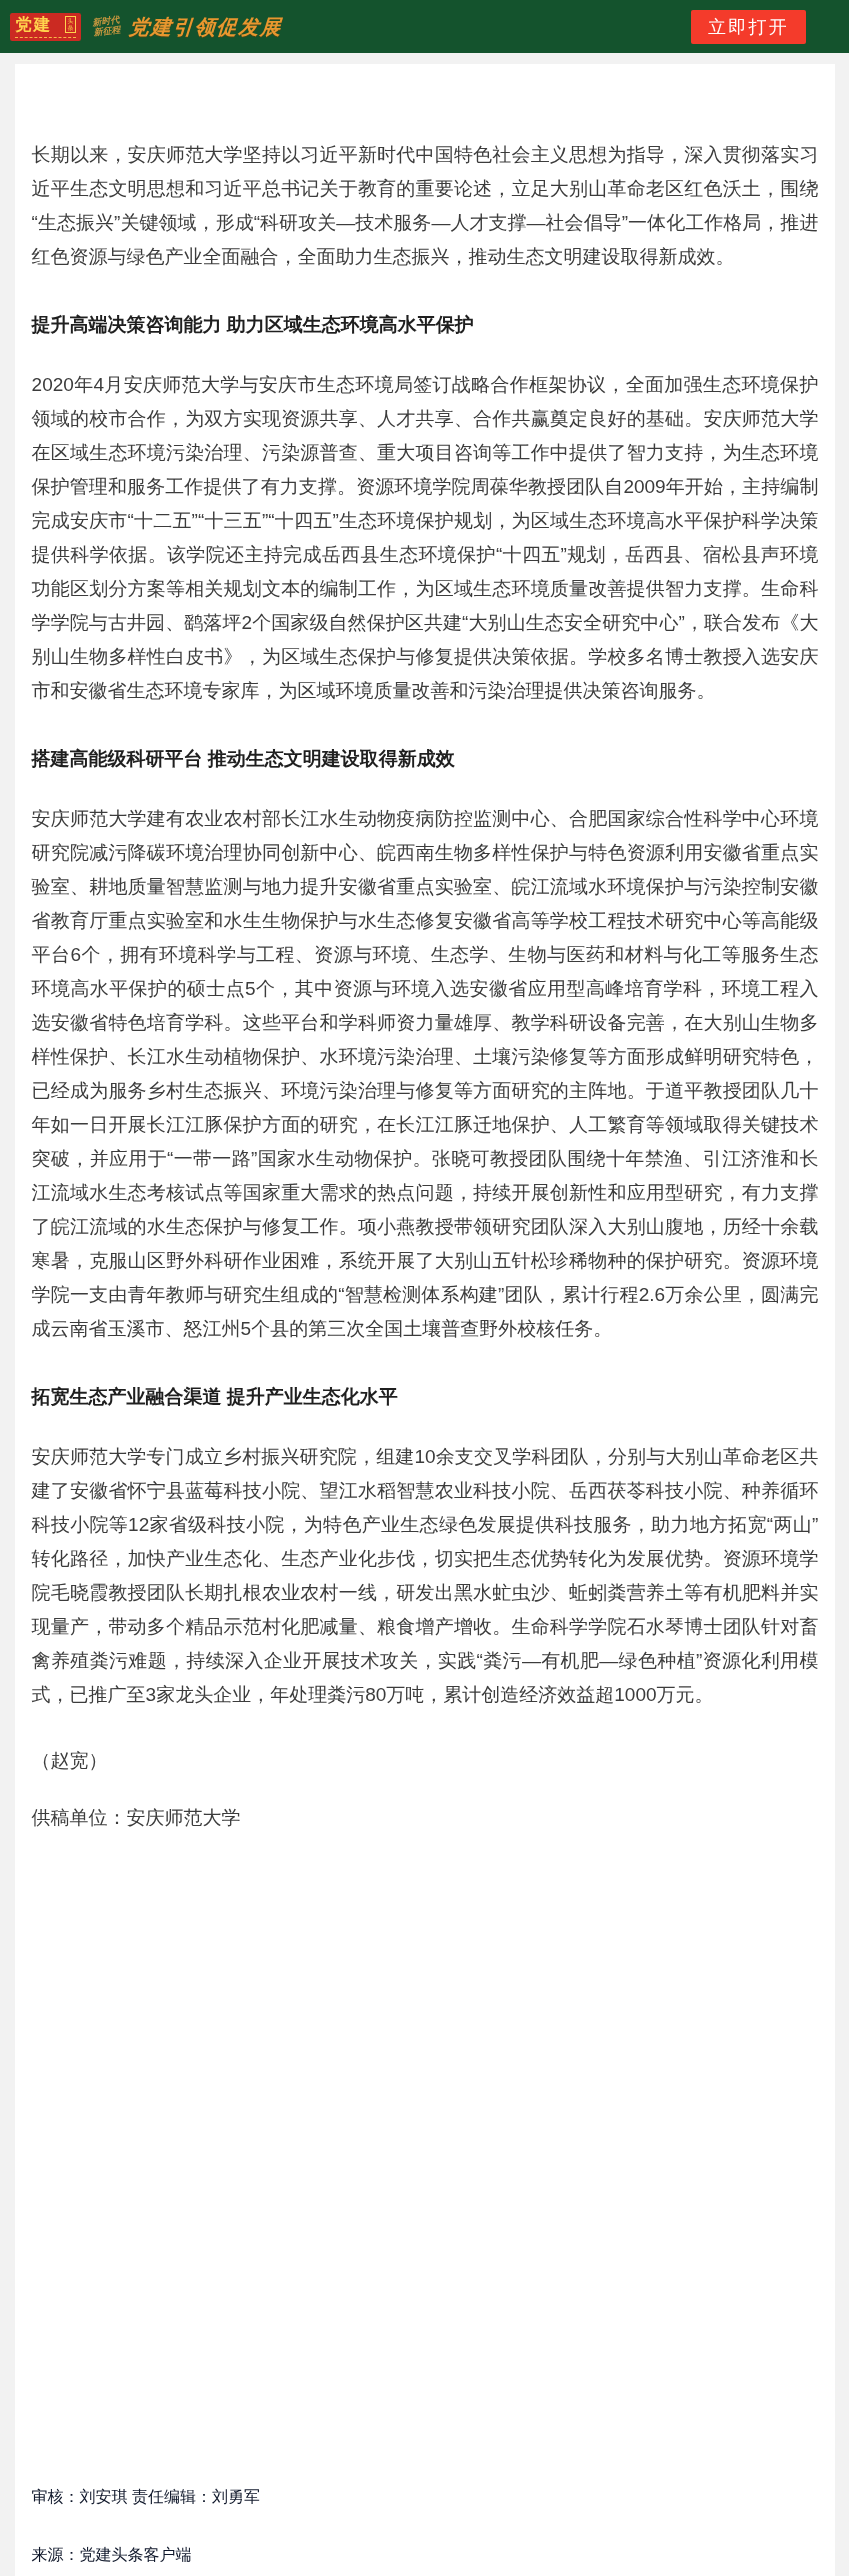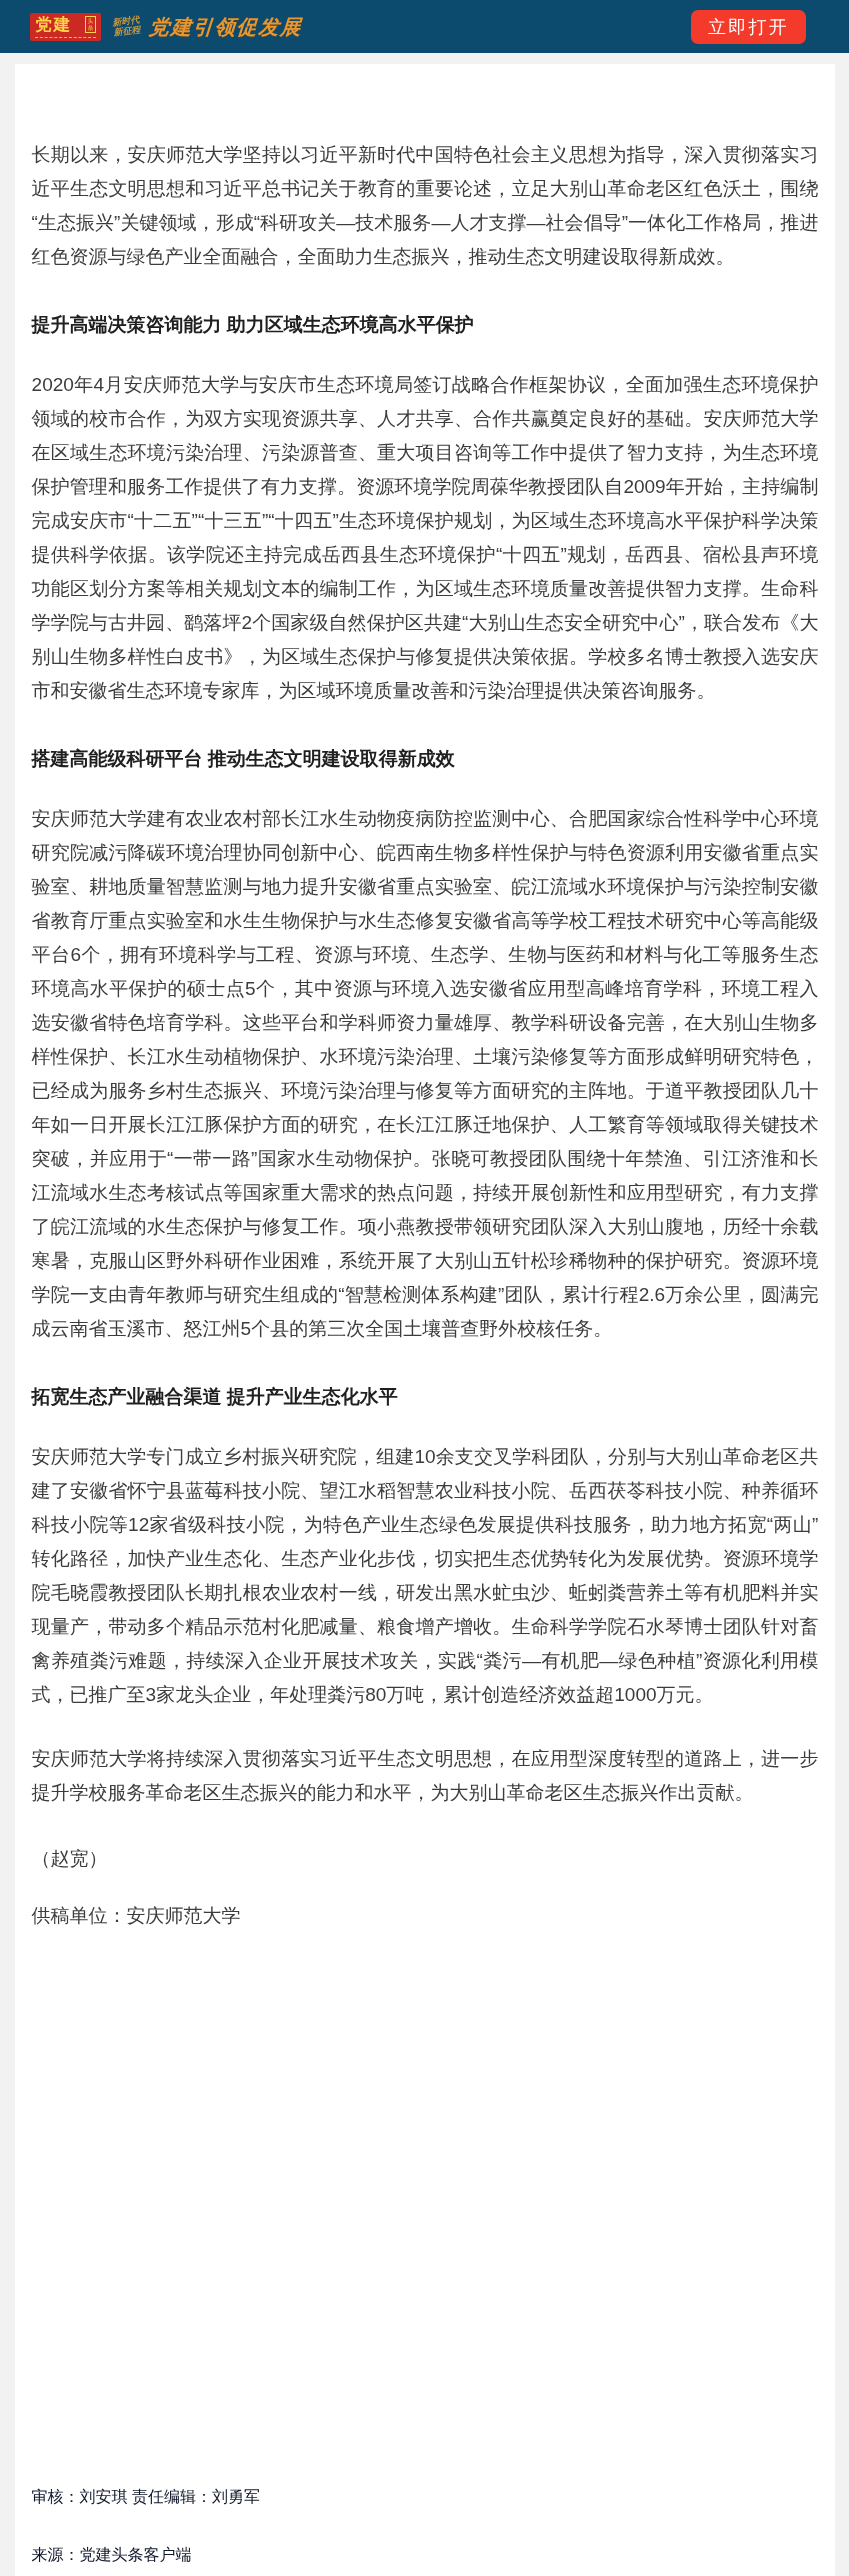--- a/index.html
+++ b/index.html
@@ -1,29 +1,29 @@
 <!DOCTYPE html>
 <html lang="zh" style="font-size:12px"><head>
 <meta charset="utf-8">
 <style>
   * { margin:0; padding:0; box-sizing:border-box; }
   html,body { background:#f2f2f2; }
   body { font-family:"Liberation Sans", sans-serif; }
   .page { width:850px; height:2576px; overflow:hidden; background:#f2f2f2; position:relative; }
 
   
-  .topbar { height:53px; background:#0c4a6e; display:flex; align-items:center; padding-left:30px; position:relative; }
+  .topbar { height:53px; background:#14532d; display:flex; align-items:center; padding-left:10px; position:relative; }
   .logo-box { background:#cb2a22; border-radius:2.3px; width:71px; padding:3px 5.3px 3px; flex:0 0 auto; }
   .logo-row { display:flex; align-items:center; justify-content:space-between; }
   .logo-main { color:#ffd34d; font-weight:bold; font-size:16.6px; line-height:18px; letter-spacing:1.5px; }
   .logo-badge { border:0.8px solid #ffd34d; color:#ffd34d; font-size:6px; line-height:6.8px; width:10.6px; padding:0.8px 0; text-align:center; word-break:break-all; }
   .logo-caption { border-top:0.8px dashed rgba(255,211,77,.85); margin-top:3px; height:0; }
   .slogan-small { margin-left:12px; color:#c7973f; font-size:9px; font-weight:bold; font-style:italic; line-height:9.8px; transform:rotate(-7deg); flex:0 0 auto; }
   .slogan-main { margin-left:9px; font-size:20.4px; font-weight:bold; font-style:italic; letter-spacing:1.5px; color:#e8972f; transform:skewX(-4deg); text-shadow:0 0.8px 0 rgba(120,60,0,.45); }
-  .open-btn { position:absolute; right:44px; top:9.8px; width:115px; height:34px; background:#f43b2b; color:#ffffff; font-size:18px; letter-spacing:2.3px; border:none; border-radius:7px; display:flex; align-items:center; justify-content:center; cursor:pointer; font-family:"Liberation Sans", sans-serif; }
+  .open-btn { position:absolute; right:44px; top:9.8px; width:115px; height:34px; background:#f43b2b; color:#ffffff; font-size:18px; letter-spacing:2.3px; border:none; border-radius:2px; display:flex; align-items:center; justify-content:center; cursor:pointer; font-family:"Liberation Sans", sans-serif; }
 
   
   .card { margin:11.4px 15px 0; background:#ffffff; height:2512px; padding:44px 16.6px 0; position:relative; overflow:hidden; }
   .title { font-size:25px; line-height:42px; font-weight:bold; color:#111111; }
   .meta { margin-top:35px; text-align:center; color:#9c9c9c; font-size:16px; white-space:pre-wrap; }
 
   .body-p { font-size:19px; line-height:34px; color:#3c3c3c; text-align:justify; margin-top:30px; }
   .section-h { font-size:19px; line-height:26px; color:#1f1f1f; font-weight:bold; margin-top:38px; }
   .byline { font-size:19px; line-height:34px; color:#3c3c3c; margin-top:32px; }
   .contributor { font-size:19px; line-height:34px; color:#3c3c3c; margin-top:23px; }
@@ -55,21 +55,20 @@
   <div class="card">
 
     <div>
       <p class="body-p">长期以来，安庆师范大学坚持以习近平新时代中国特色社会主义思想为指导，深入贯彻落实习近平生态文明思想和习近平总书记关于教育的重要论述，立足大别山革命老区红色沃土，围绕“生态振兴”关键领域，形成“科研攻关—技术服务—人才支撑—社会倡导”一体化工作格局，推进红色资源与绿色产业全面融合，全面助力生态振兴，推动生态文明建设取得新成效。</p>
       <h2 class="section-h">提升高端决策咨询能力 助力区域生态环境高水平保护</h2>
       <p class="body-p">2020年4月安庆师范大学与安庆市生态环境局签订战略合作框架协议，全面加强生态环境保护领域的校市合作，为双方实现资源共享、人才共享、合作共赢奠定良好的基础。安庆师范大学在区域生态环境污染治理、污染源普查、重大项目咨询等工作中提供了智力支持，为生态环境保护管理和服务工作提供了有力支撑。资源环境学院周葆华教授团队自2009年开始，主持编制完成安庆市“十二五”“十三五”“十四五”生态环境保护规划，为区域生态环境高水平保护科学决策提供科学依据。该学院还主持完成岳西县生态环境保护“十四五”规划，岳西县、宿松县声环境功能区划分方案等相关规划文本的编制工作，为区域生态环境质量改善提供智力支撑。生命科学学院与古井园、鹞落坪2个国家级自然保护区共建“大别山生态安全研究中心”，联合发布《大别山生物多样性白皮书》，为区域生态保护与修复提供决策依据。学校多名博士教授入选安庆市和安徽省生态环境专家库，为区域环境质量改善和污染治理提供决策咨询服务。</p>
       <h2 class="section-h">搭建高能级科研平台 推动生态文明建设取得新成效</h2>
       <p class="body-p">安庆师范大学建有农业农村部长江水生动物疫病防控监测中心、合肥国家综合性科学中心环境研究院减污降碳环境治理协同创新中心、皖西南生物多样性保护与特色资源利用安徽省重点实验室、耕地质量智慧监测与地力提升安徽省重点实验室、皖江流域水环境保护与污染控制安徽省教育厅重点实验室和水生生物保护与水生态修复安徽省高等学校工程技术研究中心等高能级平台6个，拥有环境科学与工程、资源与环境、生态学、生物与医药和材料与化工等服务生态环境高水平保护的硕士点5个，其中资源与环境入选安徽省应用型高峰培育学科，环境工程入选安徽省特色培育学科。这些平台和学科师资力量雄厚、教学科研设备完善，在大别山生物多样性保护、长江水生动植物保护、水环境污染治理、土壤污染修复等方面形成鲜明研究特色，已经成为服务乡村生态振兴、环境污染治理与修复等方面研究的主阵地。于道平教授团队几十年如一日开展长江江豚保护方面的研究，在长江江豚迁地保护、人工繁育等领域取得关键技术突破，并应用于“一带一路”国家水生动物保护。张晓可教授团队围绕十年禁渔、引江济淮和长江流域水生态考核试点等国家重大需求的热点问题，持续开展创新性和应用型研究，有力支撑了皖江流域的水生态保护与修复工作。项小燕教授带领研究团队深入大别山腹地，历经十余载寒暑，克服山区野外科研作业困难，系统开展了大别山五针松珍稀物种的保护研究。资源环境学院一支由青年教师与研究生组成的“智慧检测体系构建”团队，累计行程2.6万余公里，圆满完成云南省玉溪市、怒江州5个县的第三次全国土壤普查野外校核任务。</p>
       <h2 class="section-h">拓宽生态产业融合渠道 提升产业生态化水平</h2>
       <p class="body-p">安庆师范大学专门成立乡村振兴研究院，组建10余支交叉学科团队，分别与大别山革命老区共建了安徽省怀宁县蓝莓科技小院、望江水稻智慧农业科技小院、岳西茯苓科技小院、种养循环科技小院等12家省级科技小院，为特色产业生态绿色发展提供科技服务，助力地方拓宽“两山”转化路径，加快产业生态化、生态产业化步伐，切实把生态优势转化为发展优势。资源环境学院毛晓霞教授团队长期扎根农业农村一线，研发出黑水虻虫沙、蚯蚓粪营养土等有机肥料并实现量产，带动多个精品示范村化肥减量、粮食增产增收。生命科学学院石水琴博士团队针对畜禽养殖粪污难题，持续深入企业开展技术攻关，实践“粪污—有机肥—绿色种植”资源化利用模式，已推广至3家龙头企业，年处理粪污80万吨，累计创造经济效益超1000万元。</p>
-      <p class="body-p">安庆师范大学将持续深入贯彻落实习近平生态文明思想，在应用型深度转型的道路上，进一步提升学校服务革命老区生态振兴的能力和水平，为大别山革命老区生态振兴作出贡献。</p>
       <p class="byline">（赵宽）</p>
       <p class="contributor">供稿单位：安庆师范大学</p>
     </div>
 
     <div class="footer">
       <div class="footer-review">审核：刘安琪 责任编辑：刘勇军</div>
       <div class="footer-source">来源：党建头条客户端</div>
     </div>
   </div>
 

